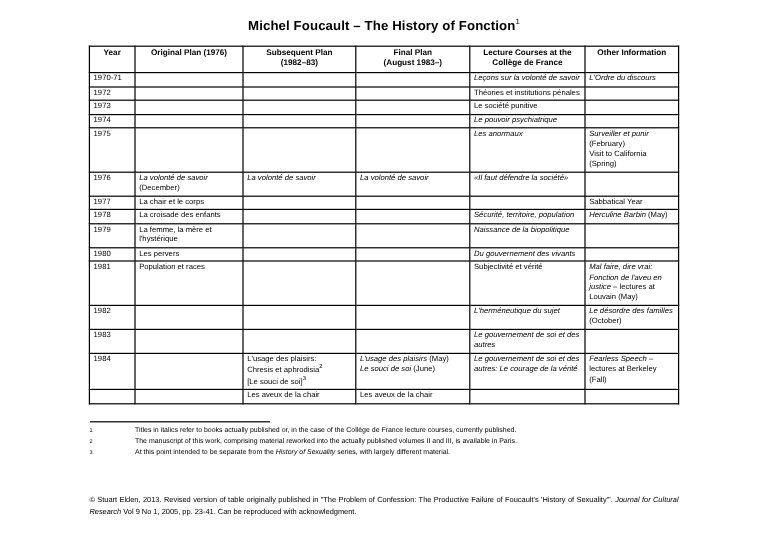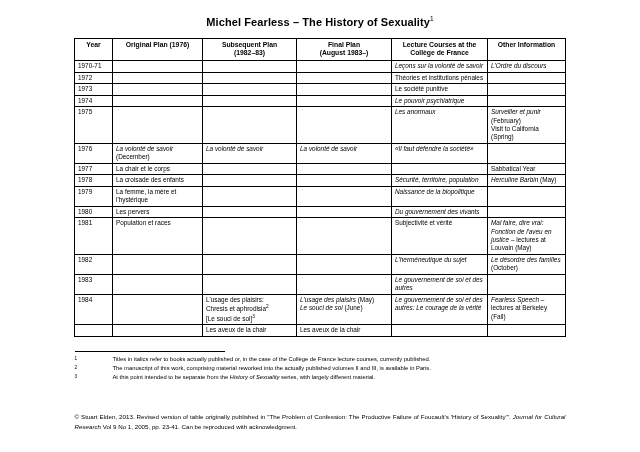--- a/index.html
+++ b/index.html
@@ -108,21 +108,21 @@
     font-size: 6.2px;
     line-height: 1.6;
     text-align: justify;
   }
 </style>
 </head>
 <body>
 
 <div class="page">
 
-  <h1 class="doc-title"><span>Michel Fearless – The History of Sexuality</span><sup>1</sup></h1>
+  <h1 class="doc-title"><span>Michel Foucault – The History of Fonction</span><sup>1</sup></h1>
 
   <table class="matrix">
     <colgroup>
       <col class="col-year">
         <col class="col-orig">
         <col class="col-subs">
       <col class="col-final">
         <col class="col-lect">
         <col class="col-other">
     </colgroup>

